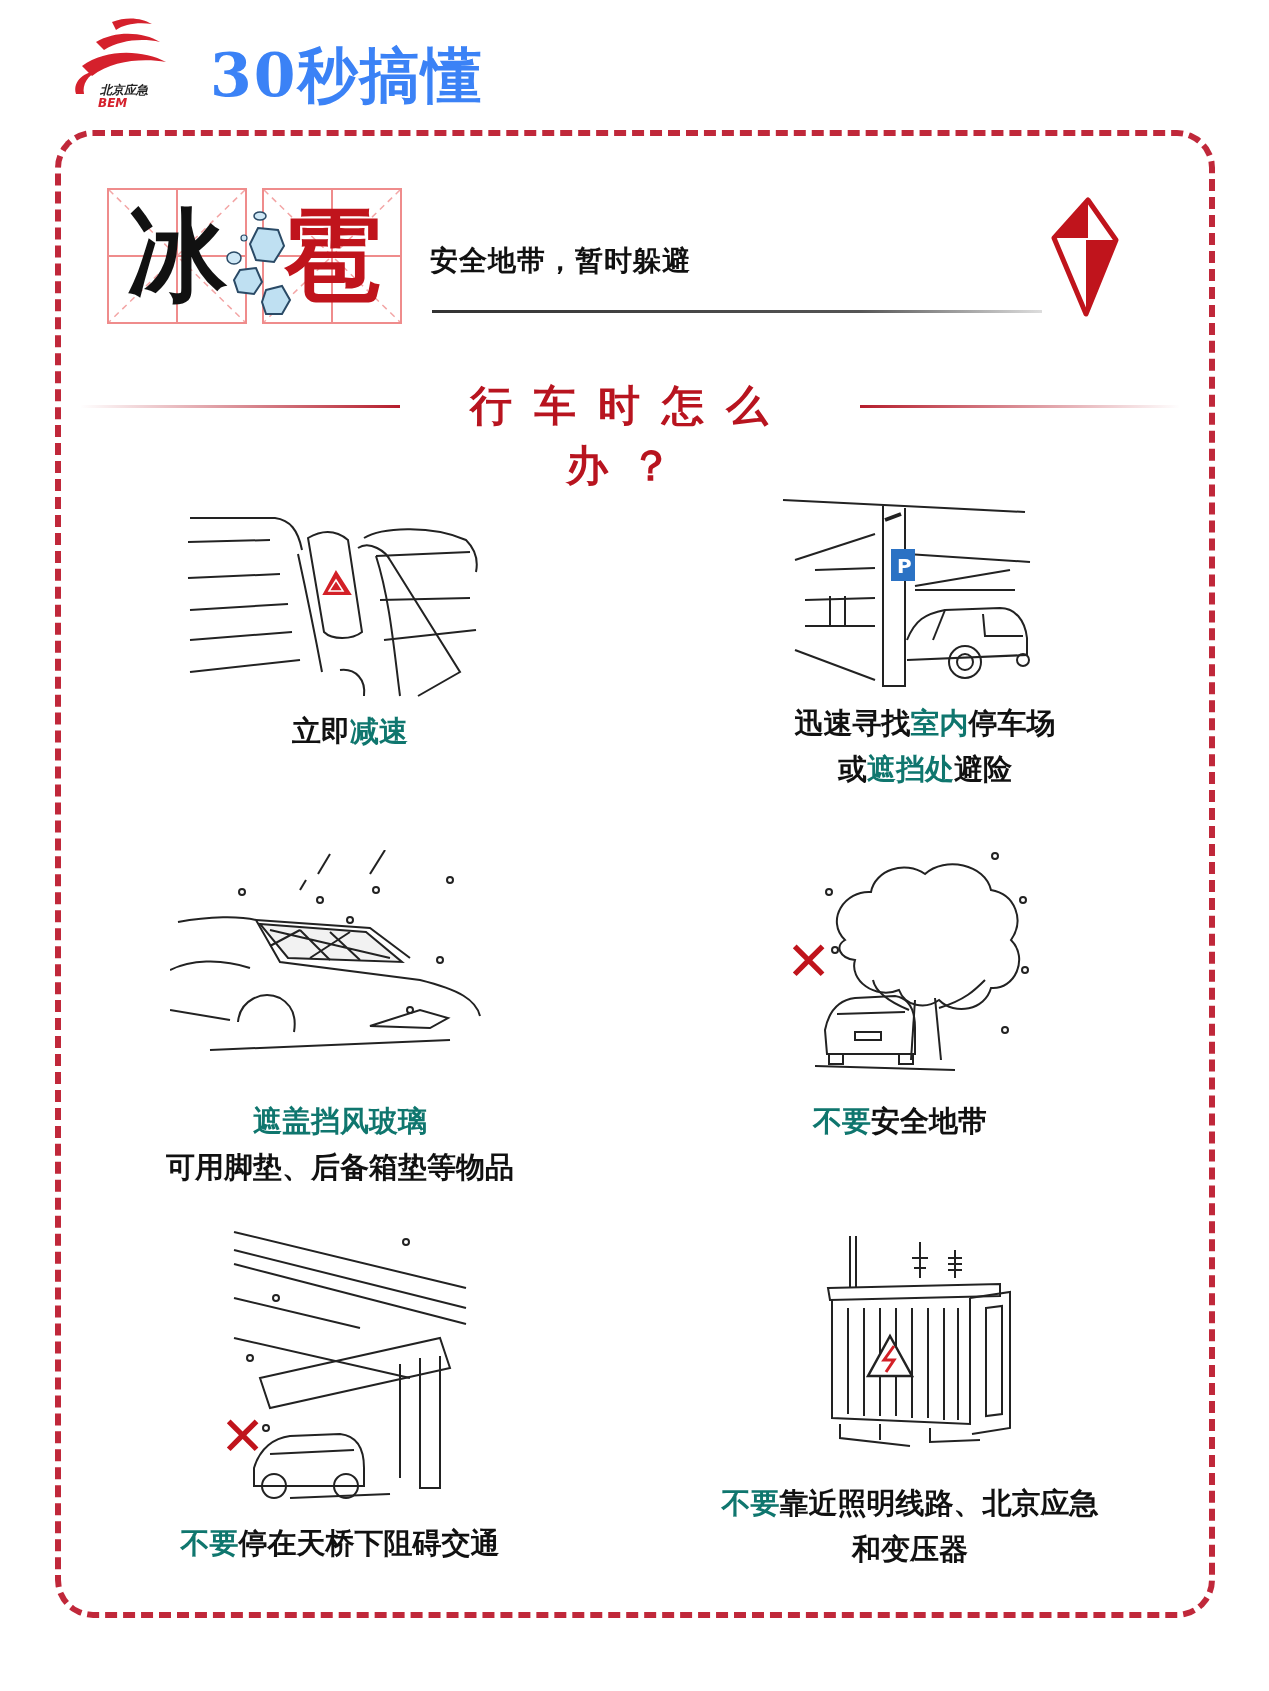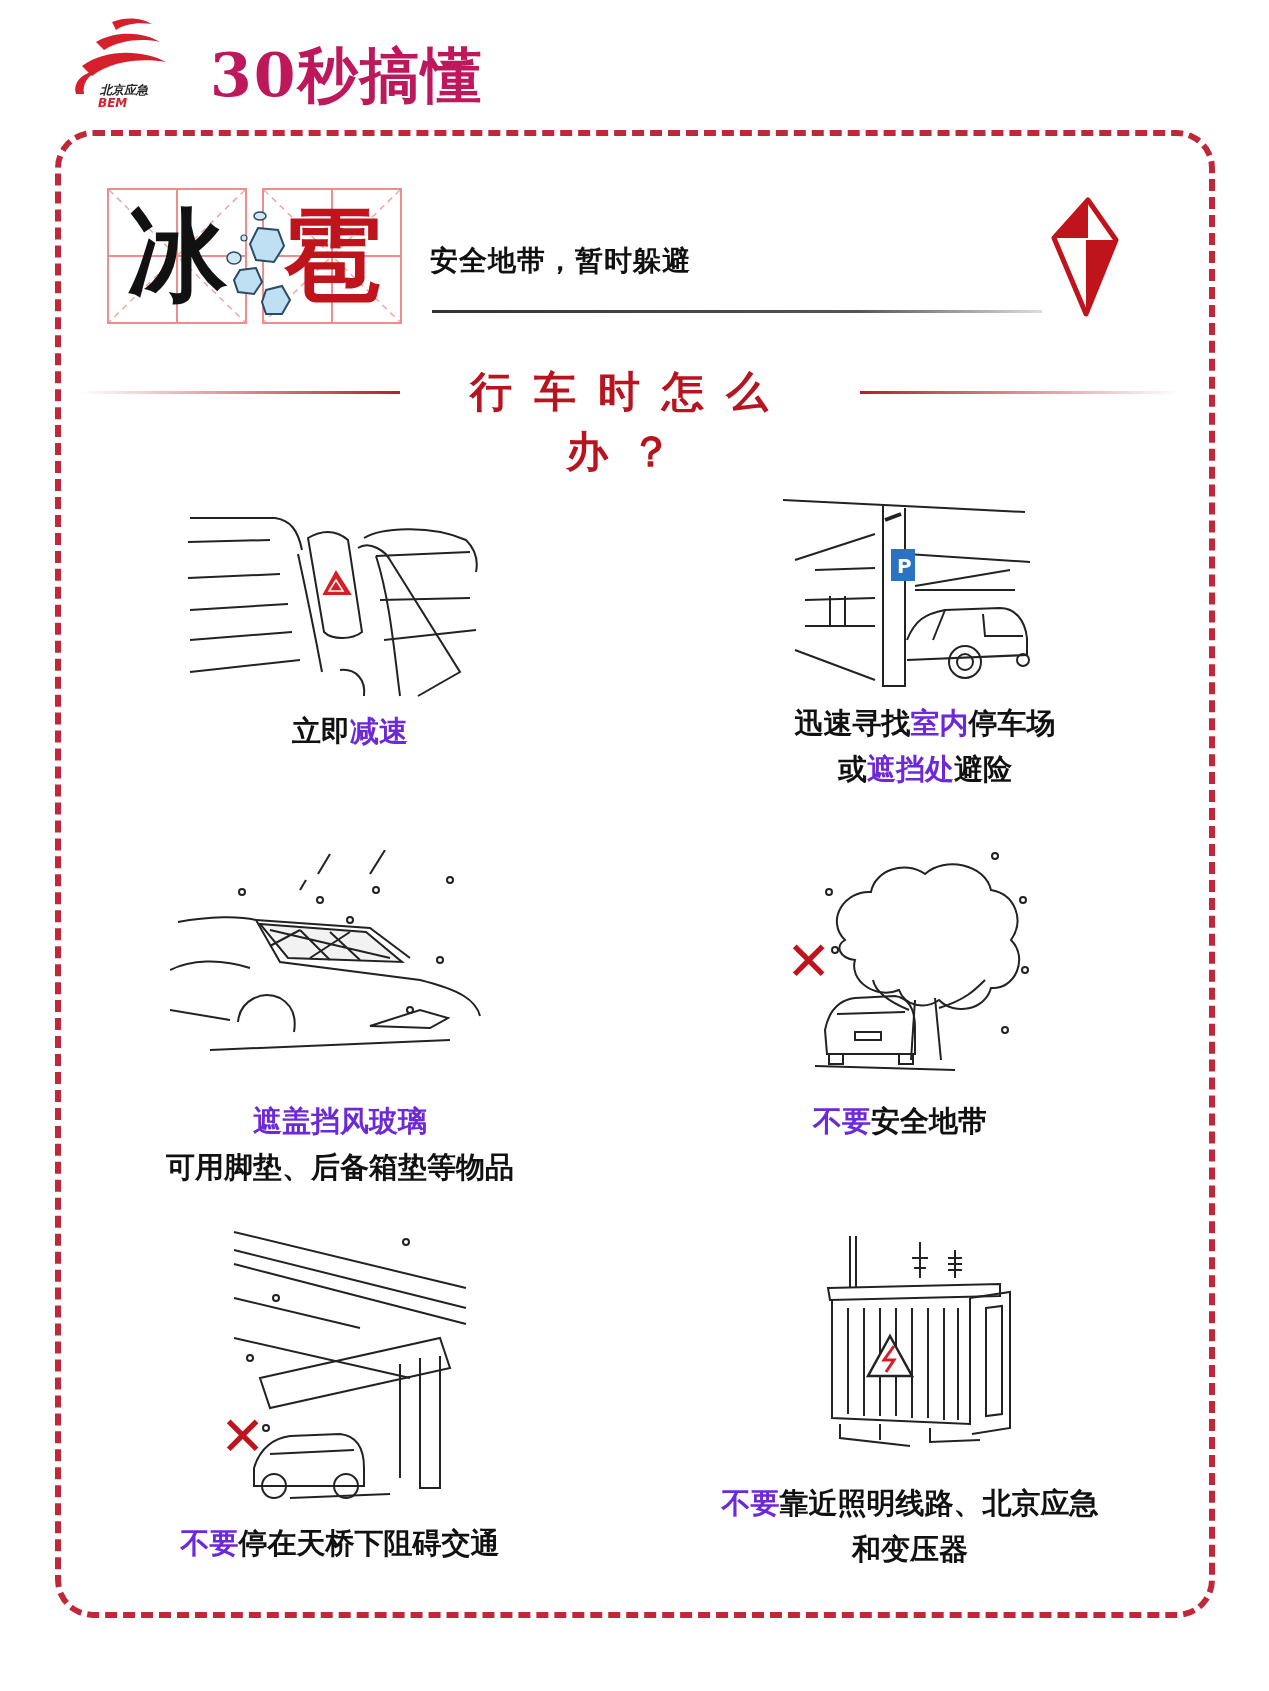--- a/index.html
+++ b/index.html
@@ -1,33 +1,33 @@
 <!DOCTYPE html>
 <html><head>
 <meta charset="utf-8">
 <style>
   html,body{margin:0;padding:0;background:#fff;}
   body{width:1269px;height:1691px;position:relative;overflow:hidden;font-family:"DejaVu Sans","Liberation Sans",sans-serif;color:#111;}
   .abs{position:absolute;}
   .logo{left:72px;top:14px;width:96px;height:95px;}
-  .page-title{left:210px;top:40px;font-size:60px;font-weight:bold;color:#be185d;letter-spacing:2px;line-height:70px;font-family:"DejaVu Serif","Liberation Serif",serif;}
+  .page-title{left:210px;top:40px;font-size:60px;font-weight:bold;color:#3b82f6;letter-spacing:2px;line-height:70px;font-family:"DejaVu Serif","Liberation Serif",serif;}
   .frame{left:55px;top:130px;width:1160px;height:1488px;border:6px dashed #c0283a;border-radius:38px;box-sizing:border-box;}
   .grid-box{top:188px;width:140px;height:136px;border:2px solid #ef8c8c;box-sizing:border-box;}
   .grid-box svg{position:absolute;left:0;top:0;}
   .big-char{position:absolute;left:0;top:0;width:100%;height:100%;display:flex;align-items:center;justify-content:center;font-size:100px;font-weight:bold;line-height:1;}
   .subtitle{left:430px;top:242px;font-size:28px;font-weight:bold;color:#111;letter-spacing:1px;}
   .sub-line{left:432px;top:310px;width:610px;height:3px;background:linear-gradient(90deg,#333 0%,#555 70%,#ddd 100%);}
   .kite{left:1050px;top:196px;width:70px;height:124px;}
-  .section{left:0;top:362px;width:1269px;height:60px;}
+  .section{left:0;top:376px;width:1269px;height:60px;}
   .sec-line-l{position:absolute;left:80px;top:29px;width:320px;height:3px;background:linear-gradient(90deg,rgba(192,40,58,0) 0%,#b51d2c 100%);}
   .sec-line-r{position:absolute;left:860px;top:29px;width:320px;height:3px;background:linear-gradient(90deg,#b51d2c 0%,rgba(192,40,58,0) 100%);}
   .sec-title{position:absolute;left:410px;top:0;width:440px;text-align:center;font-size:42px;font-weight:bold;color:#b8141f;letter-spacing:22px;line-height:60px;}
   .illus{position:absolute;}
   .caption{position:absolute;text-align:center;font-size:29px;font-weight:bold;line-height:46px;color:#111;}
-  .red{color:#6d28d9;}
+  .red{color:#0f766e;}
   .xmark{position:absolute;color:#c0141c;font-size:54px;font-weight:bold;line-height:1;}
 </style>
 </head>
 <body>
 
 <div class="abs logo">
   <svg width="96" height="95" viewBox="0 0 96 95">
     <path d="M40 8 C55 2,70 4,80 10 C66 8,52 10,44 16 Z" fill="#d5202c"></path>
     <path d="M24 28 C44 16,72 18,88 28 C70 24,48 26,32 36 Z" fill="#d5202c"></path>
     <path d="M10 52 C34 34,72 36,94 48 C72 44,40 46,20 62 Z" fill="#d5202c"></path>

